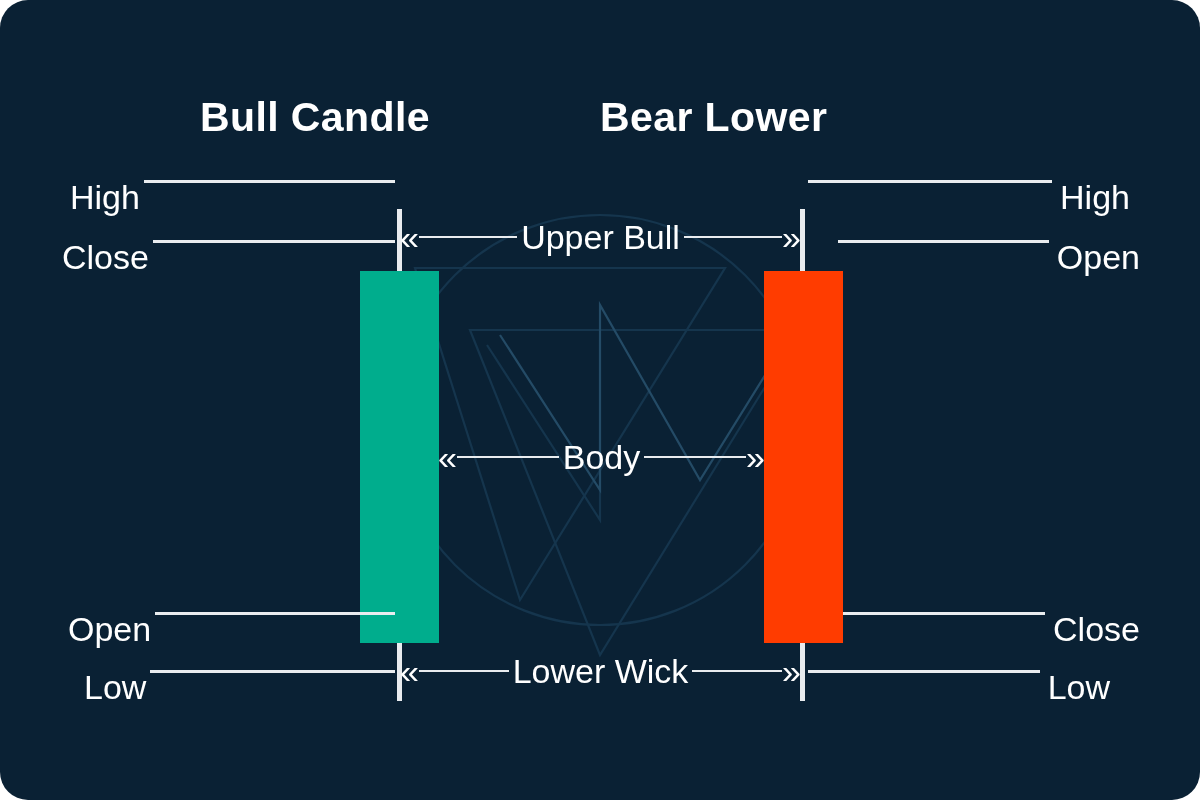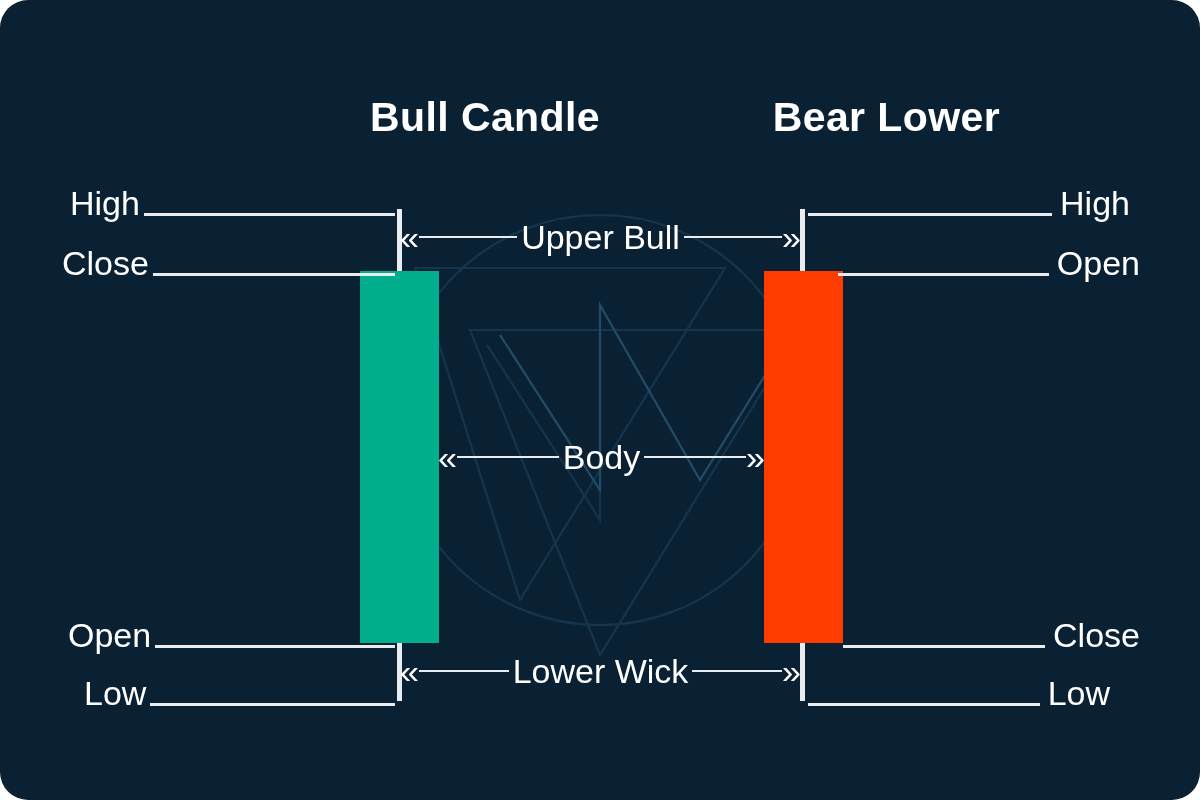--- a/index.html
+++ b/index.html
@@ -30,21 +30,21 @@
 
   
   .title {
     position: absolute;
     z-index: 5;
     color: #ffffff;
     font-size: 41px;
     font-weight: bold;
     letter-spacing: 0.4px;
     white-space: nowrap;
-    text-align: right;
+    text-align: left;
   }
   .title-bull { left: 200px; top: 94px; width: 400px; }
   .title-bear { left: 600px; top: 94px; width: 400px; }
 
   
   .wick {
     position: absolute;
     width: 5px;
     background: #e9ecef;
     z-index: 3;
@@ -56,21 +56,20 @@
   .wick-bull { left: 397px; top: 209px; height: 492px; }
   .body-bull { left: 360px; top: 271px; width: 79px; height: 372px; background: #00ad8d; }
   .wick-bear { left: 800px; top: 209px; height: 492px; }
   .body-bear { left: 764px; top: 271px; width: 79px; height: 372px; background: #ff3c00; }
 
   
   .plabel {
     position: absolute;
     z-index: 6;
     display: flex;
-    align-items: flex-end;
     height: 40px;
     white-space: nowrap;
   }
   .plabel .txt {
     color: #ffffff;
     font-size: 34px;
     line-height: 34px;
   }
   .plabel .leader {
     height: 3px;

